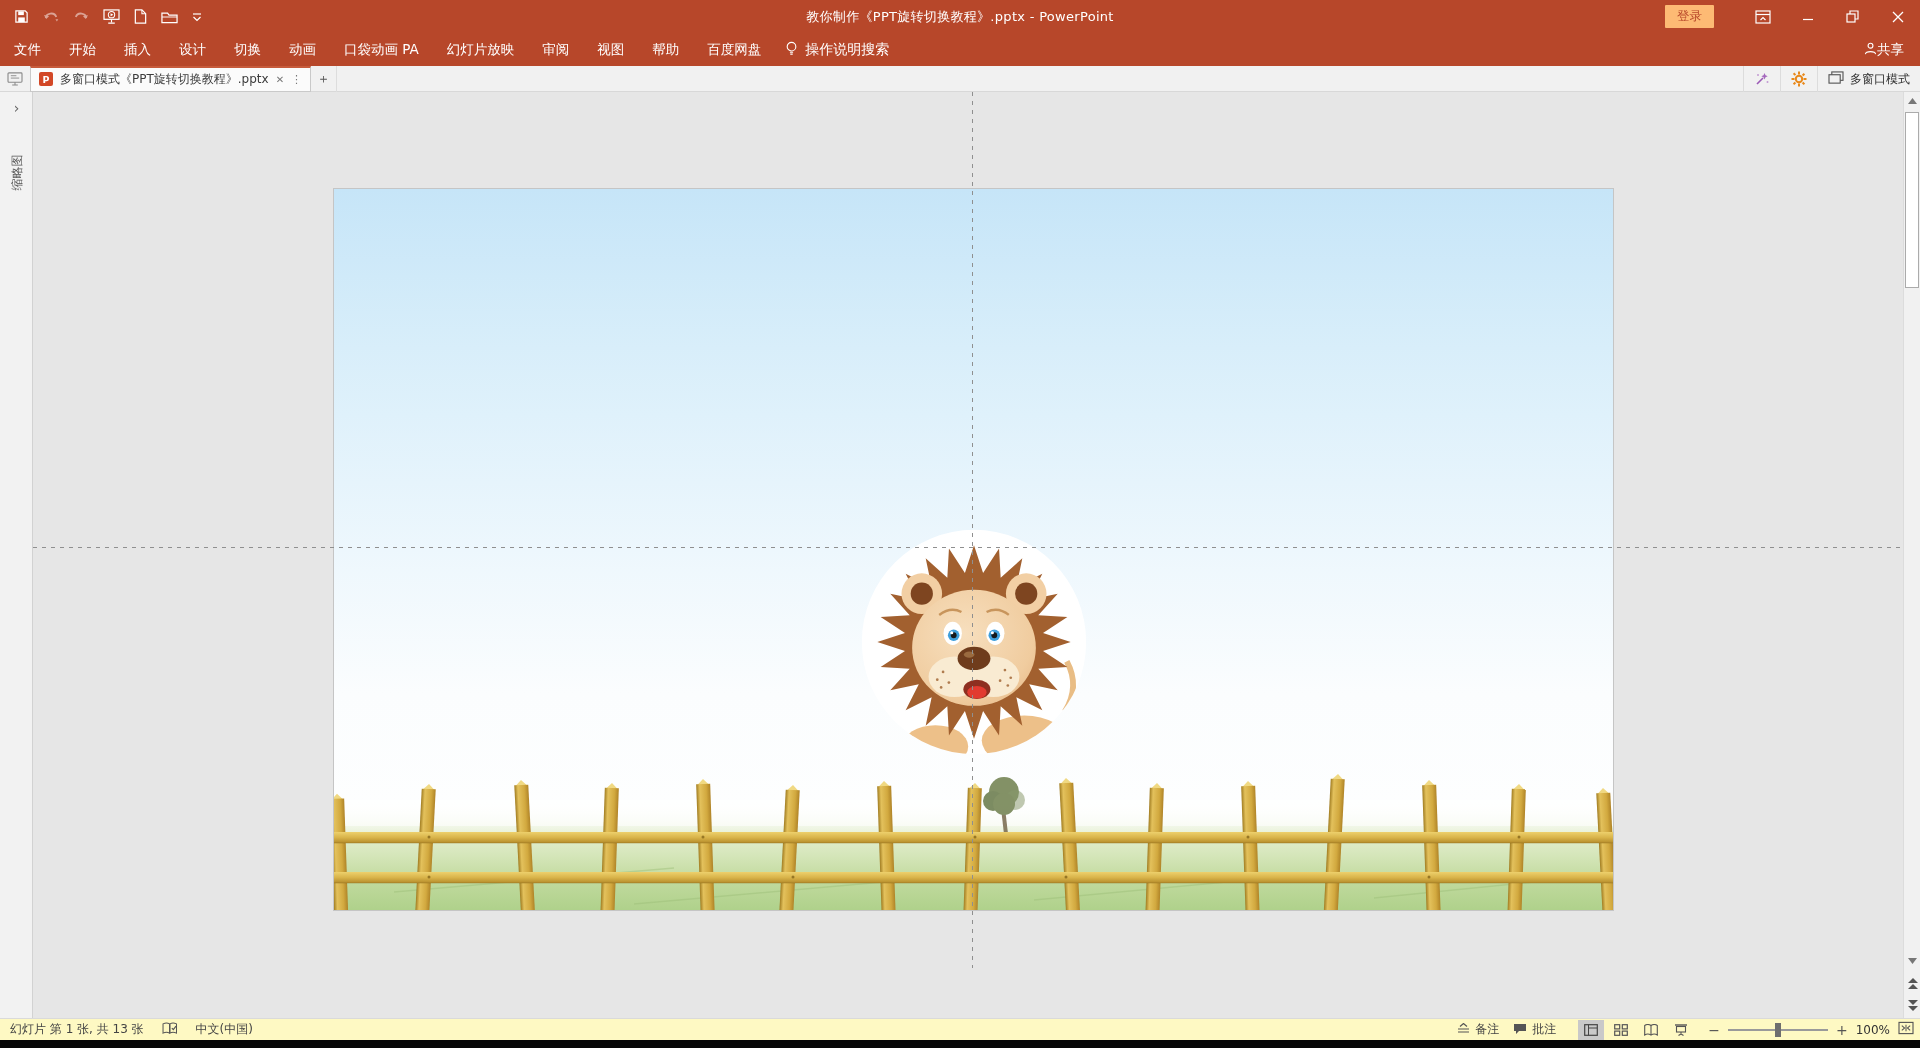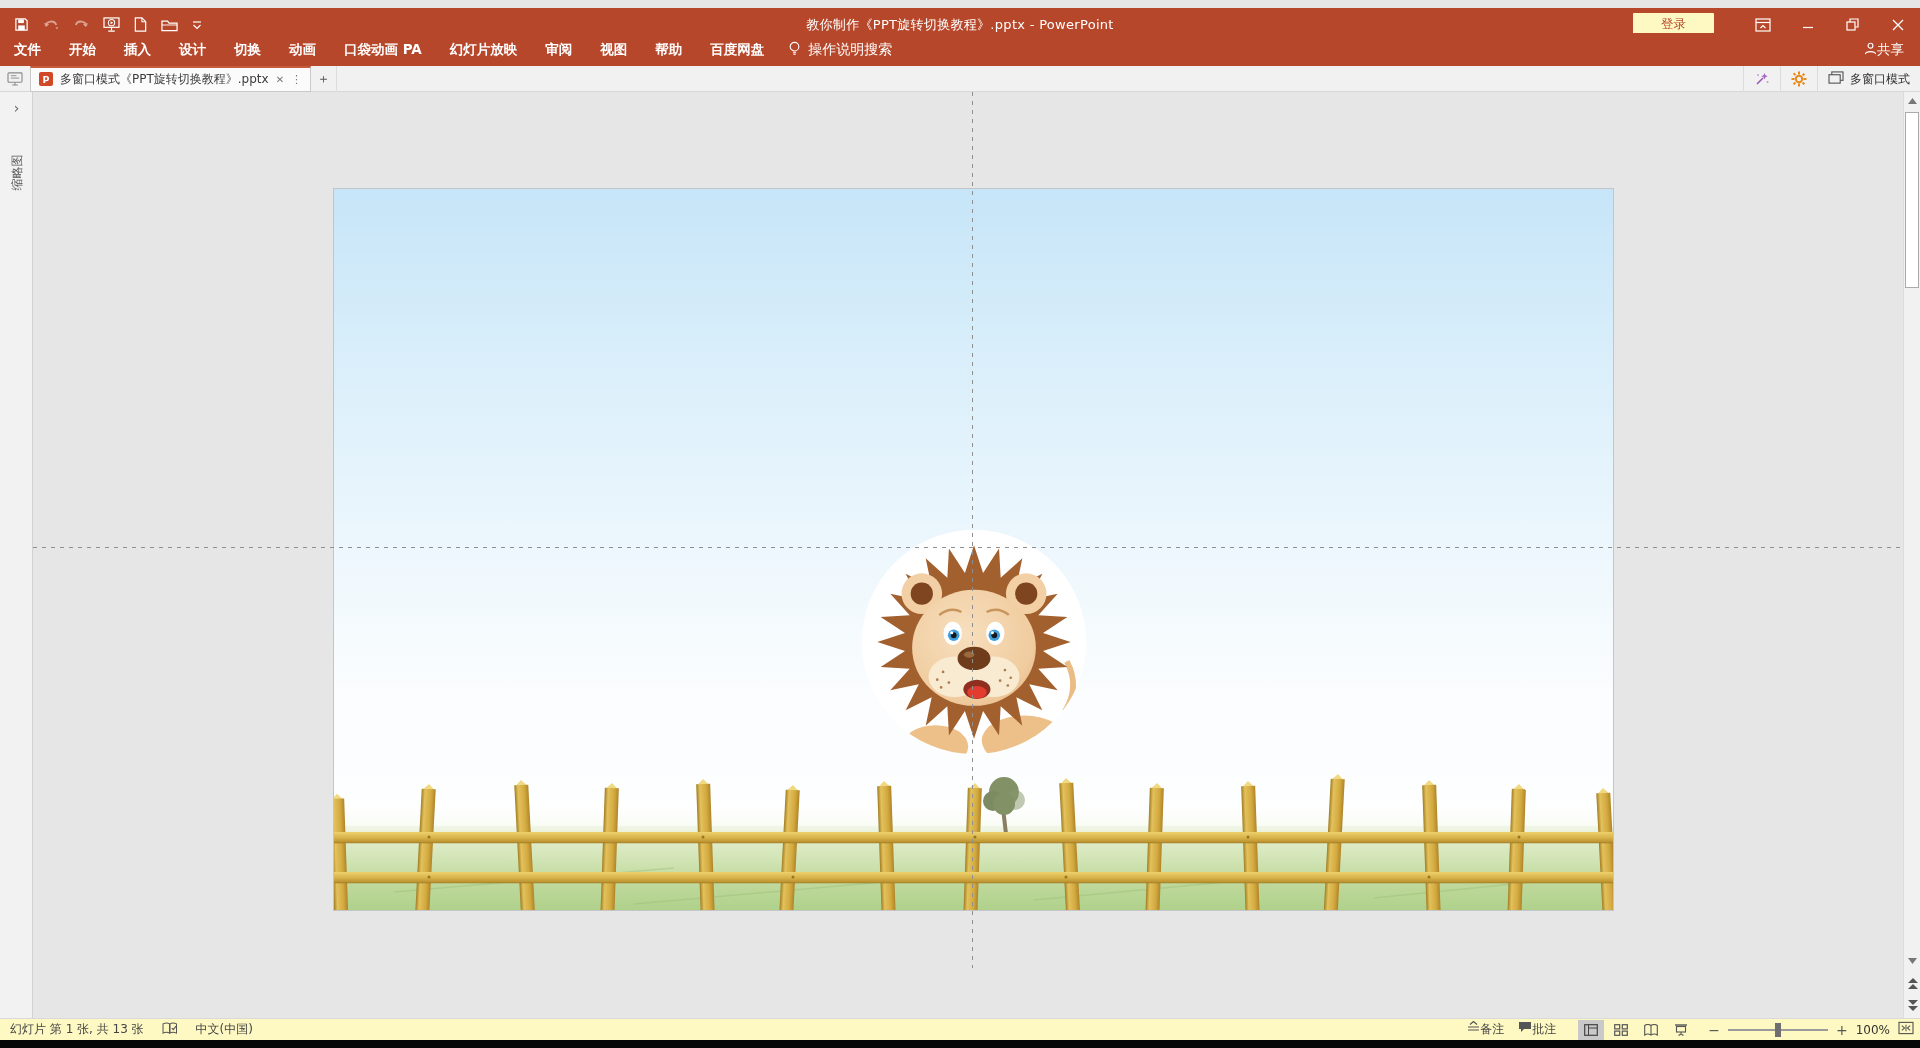--- a/index.html
+++ b/index.html
@@ -1,34 +1,34 @@
 <!DOCTYPE html>
 <html><head>
 <meta charset="utf-8">
 <style>
   * { box-sizing: border-box; margin: 0; padding: 0; }
   html,body { width:1920px; height:1048px; overflow:hidden; }
   body { font-family:"DejaVu Sans","Liberation Sans",sans-serif; position:relative; background:#E6E6E6; }
 
   
-  .titlebar { position:absolute; left:0; top:8px; width:1920px; height:33px; background:#B7472A;
+  .titlebar { position:absolute; left:0; top:0; width:1920px; height:33px; background:#B7472A;
               display:flex; align-items:center; color:#fff; }
   .qat { display:flex; align-items:center; gap:14px; padding-left:14px; }
   .qat svg { display:block; }
   .win-title { position:absolute; left:0; right:0; text-align:center; font-size:13px; color:#fff;
                pointer-events:none; letter-spacing:.3px; }
   .tb-right { position:absolute; right:0; top:0; height:33px; display:flex; align-items:center; gap:0; }
-  .login-btn { background:#fef9c3; color:#B7472A; font-size:12.5px; padding:3px 28px; margin-right:26px;
+  .login-btn { background:#fdba74; color:#B7472A; font-size:12.5px; padding:3px 12px; margin-right:26px;
                cursor:default; border-radius:1px; }
   .winbtn { width:45px; height:33px; display:flex; align-items:center; justify-content:center; }
 
   
   .menubar { position:absolute; left:0; top:33px; width:1920px; height:33px; background:#B7472A;
              display:flex; align-items:center; color:#fff; }
-  .mtab { padding:0 14px; font-size:13.5px; height:33px; display:flex; align-items:center;font-weight:bold; }
+  .mtab { padding:0 14px; font-size:13.5px; height:33px; display:flex; align-items:center; }
   .tellme { display:flex; align-items:center; gap:7px; margin-left:10px; font-size:14px; }
   .share { position:absolute; right:16px; display:flex; align-items:center; font-size:13.5px; }
 
   
   .tabbar { position:absolute; left:0; top:66px; width:1920px; height:26px; background:#F1F1F1;
             border-bottom:1px solid #D8D8D8; display:flex; align-items:center; }
   .app-mini { width:30px; display:flex; justify-content:center; }
   .doctab { height:26px; background:#FBFBFB; border:1px solid #C9C9C9; border-top:2px solid #C75B3C;
             display:flex; align-items:center; gap:7px; padding:0 8px; font-size:12px; color:#3C3C3C; }
   .ppt-ico { width:14px; height:14px; background:#D24726; border-radius:2px; color:#fff; font-size:9.5px;
@@ -67,21 +67,21 @@
   .vs-btn { position:absolute; left:1px; width:15px; height:16px; display:flex; align-items:center;
             justify-content:center; background:#F1F1F1; }
   .vs-thumb { position:absolute; left:1px; top:20px; width:14px; height:176px; background:#FFFFFF;
               border:1px solid #ABABAB; }
 
   
   .statusbar { position:absolute; left:0; top:1018px; width:1920px; height:22px; background:#fef9c3;
                border-top:1px solid #DADADA; display:flex; align-items:center; font-size:12px; color:#444; }
   .sb-left { display:flex; align-items:center; gap:18px; padding-left:10px; }
   .sb-right { position:absolute; right:6px; display:flex; align-items:center; gap:14px; }
-  .sb-item { display:flex; align-items:flex-start; }
+  .sb-item { display:flex; align-items:flex-end; gap:5px; }
   .viewbtns { display:flex; align-items:center; gap:4px; margin-left:8px; }
   .viewbtn { width:26px; height:20px; display:flex; align-items:center; justify-content:center; }
   .viewbtn.active { background:#C9C9C9; }
   .zoomer { display:flex; align-items:center; gap:8px; }
   .zoom-track { position:relative; width:100px; height:2px; background:#9A9A9A; }
   .zoom-thumb { position:absolute; left:47px; top:-6px; width:6px; height:14px; background:#6E6E6E; }
   .zoom-sign { font-size:14px; color:#555; }
   .zoom-val { font-size:12px; color:#333; min-width:34px; text-align:right; }
 
   .bottom-strip { position:absolute; left:0; top:1040px; width:1920px; height:8px; background:#070707; }

